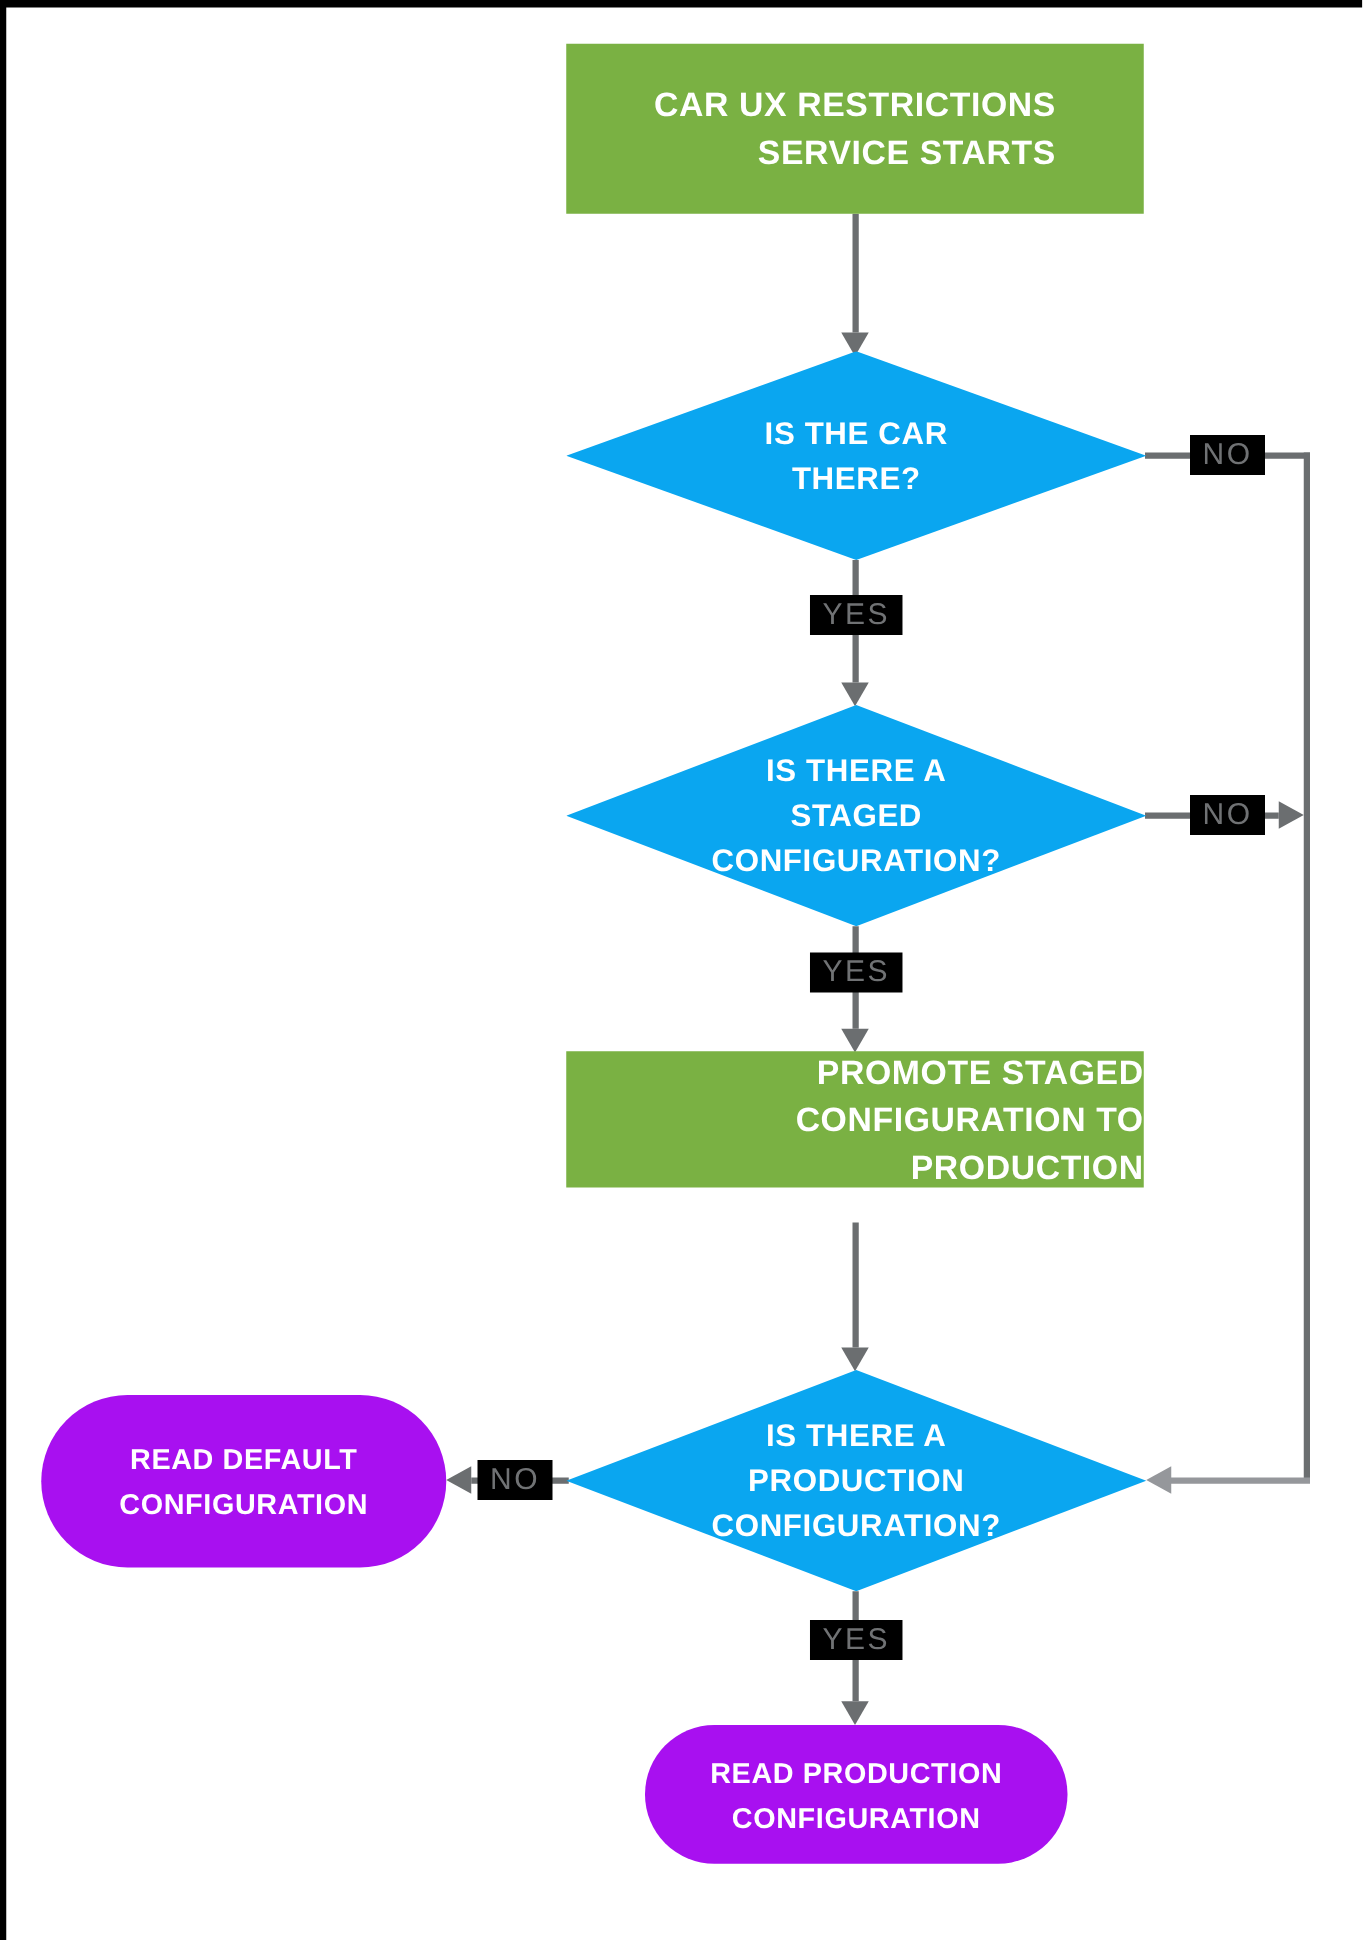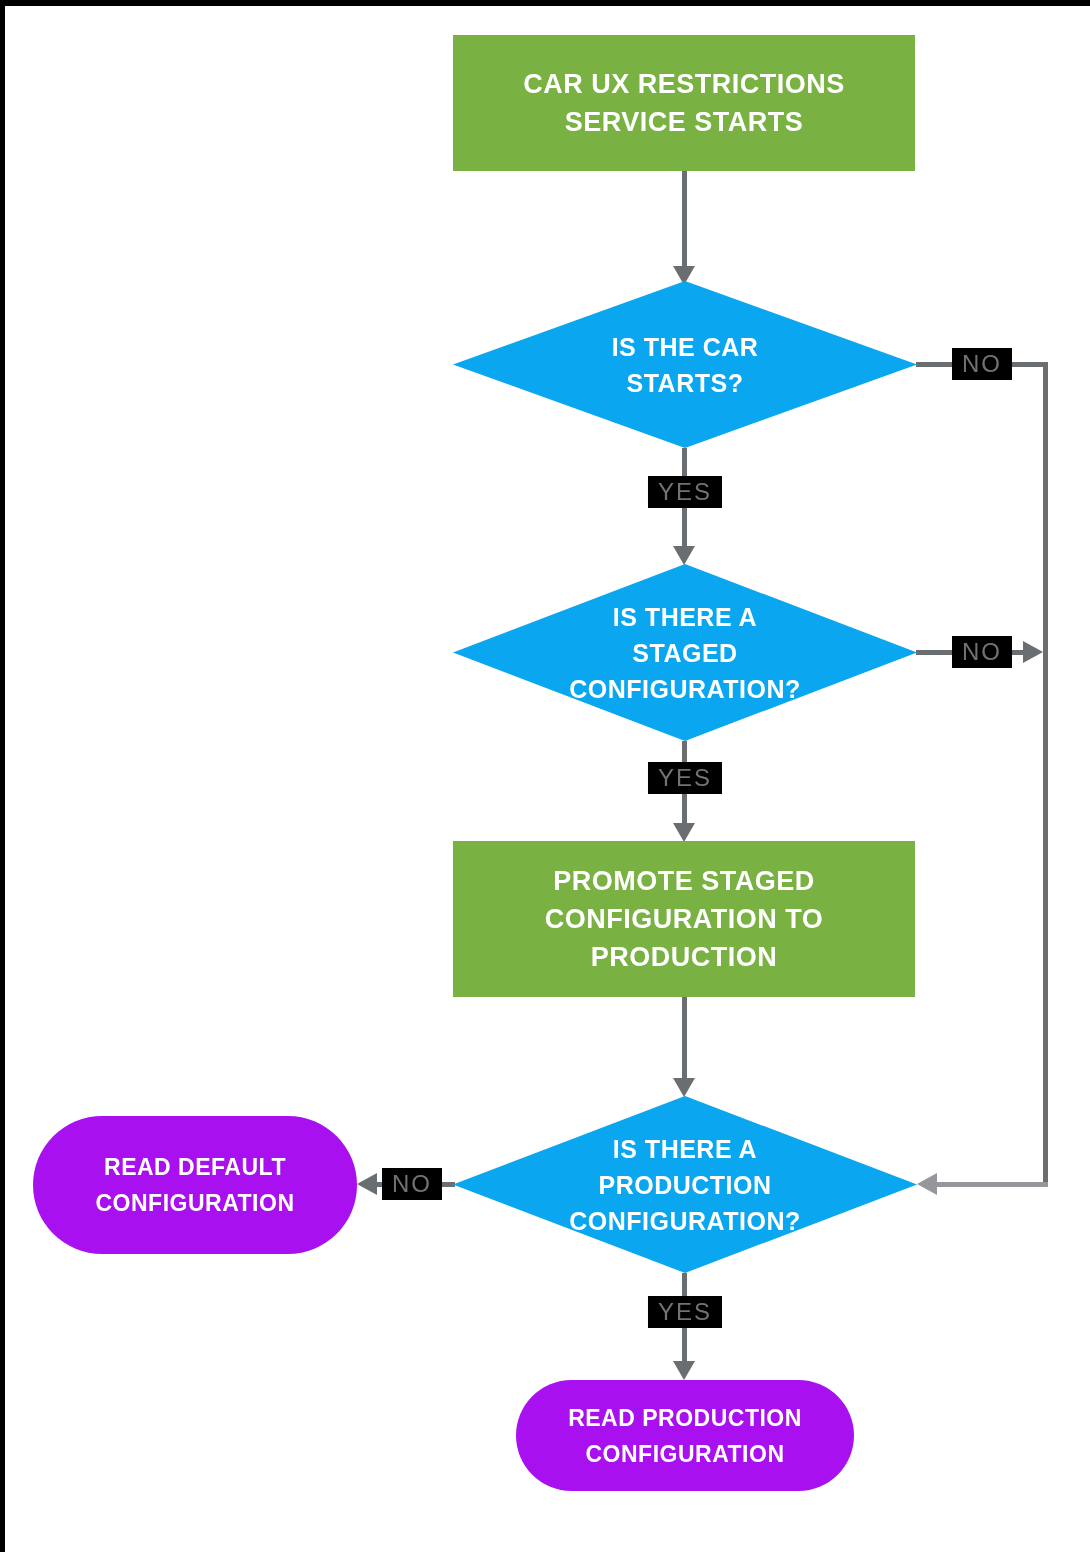--- a/index.html
+++ b/index.html
@@ -14,33 +14,33 @@
   .frame-top{position:absolute;left:0;top:0;width:1090px;height:6px;background:#000;}
   .frame-left{position:absolute;left:0;top:0;width:5px;height:1552px;background:#000;}
 
   
   .node{
     position:absolute;
     display:flex;align-items:center;justify-content:center;
     text-align:center;color:#ffffff;font-weight:bold;
     white-space:pre-line;
   }
-  .process{background:var(--green);font-size:27px;line-height:38px;letter-spacing:.5px;}
+  .process{background:var(--green);font-size:27px;line-height:38px;letter-spacing:.5px;text-align:right;}
   .decision{
     background:var(--blue);
     clip-path:polygon(50% 0,100% 50%,50% 100%,0 50%);
     font-size:25px;line-height:36px;letter-spacing:.5px;
   }
   .terminal{background:var(--purple);border-radius:69px;font-size:23px;line-height:36px;letter-spacing:.5px;}
 
   
   .n-start{left:453px;top:35px;width:462px;height:136px;}
   .n-parked{left:453px;top:281px;width:464px;height:167px;}
   .n-staged{left:453px;top:564px;width:464px;height:177px;}
-  .n-promote{left:453px;top:841px;width:462px;height:156px;}
+  .n-promote{left:453px;top:841px;width:462px;height:109px;}
   .n-production{left:453px;top:1096px;width:464px;height:177px;}
   .n-default{left:33px;top:1116px;width:324px;height:138px;}
   .n-readprod{left:516px;top:1380px;width:338px;height:111px;}
 
   
   .shaft{position:absolute;background:var(--arrow);}
   .shaft.light{background:var(--connector);}
   .head{position:absolute;width:0;height:0;}
   .head-down{border-left:11px solid transparent;border-right:11px solid transparent;border-top:19px solid var(--arrow);}
   .head-right{border-top:11px solid transparent;border-bottom:11px solid transparent;border-left:20px solid var(--arrow);}
@@ -128,21 +128,21 @@
   <span class="edge-label l-no3">NO</span>
   <span class="edge-label l-yes3">YES</span>
 
   <div class="node process n-start">
     <span>CAR UX RESTRICTIONS
 SERVICE STARTS</span>
   </div>
 
   <div class="node decision n-parked">
     <span>IS THE CAR
-STARTS?</span>
+THERE?</span>
   </div>
 
   <div class="node decision n-staged">
     <span>IS THERE A
 STAGED
 CONFIGURATION?</span>
   </div>
 
   <div class="node process n-promote">
     <span>PROMOTE STAGED

